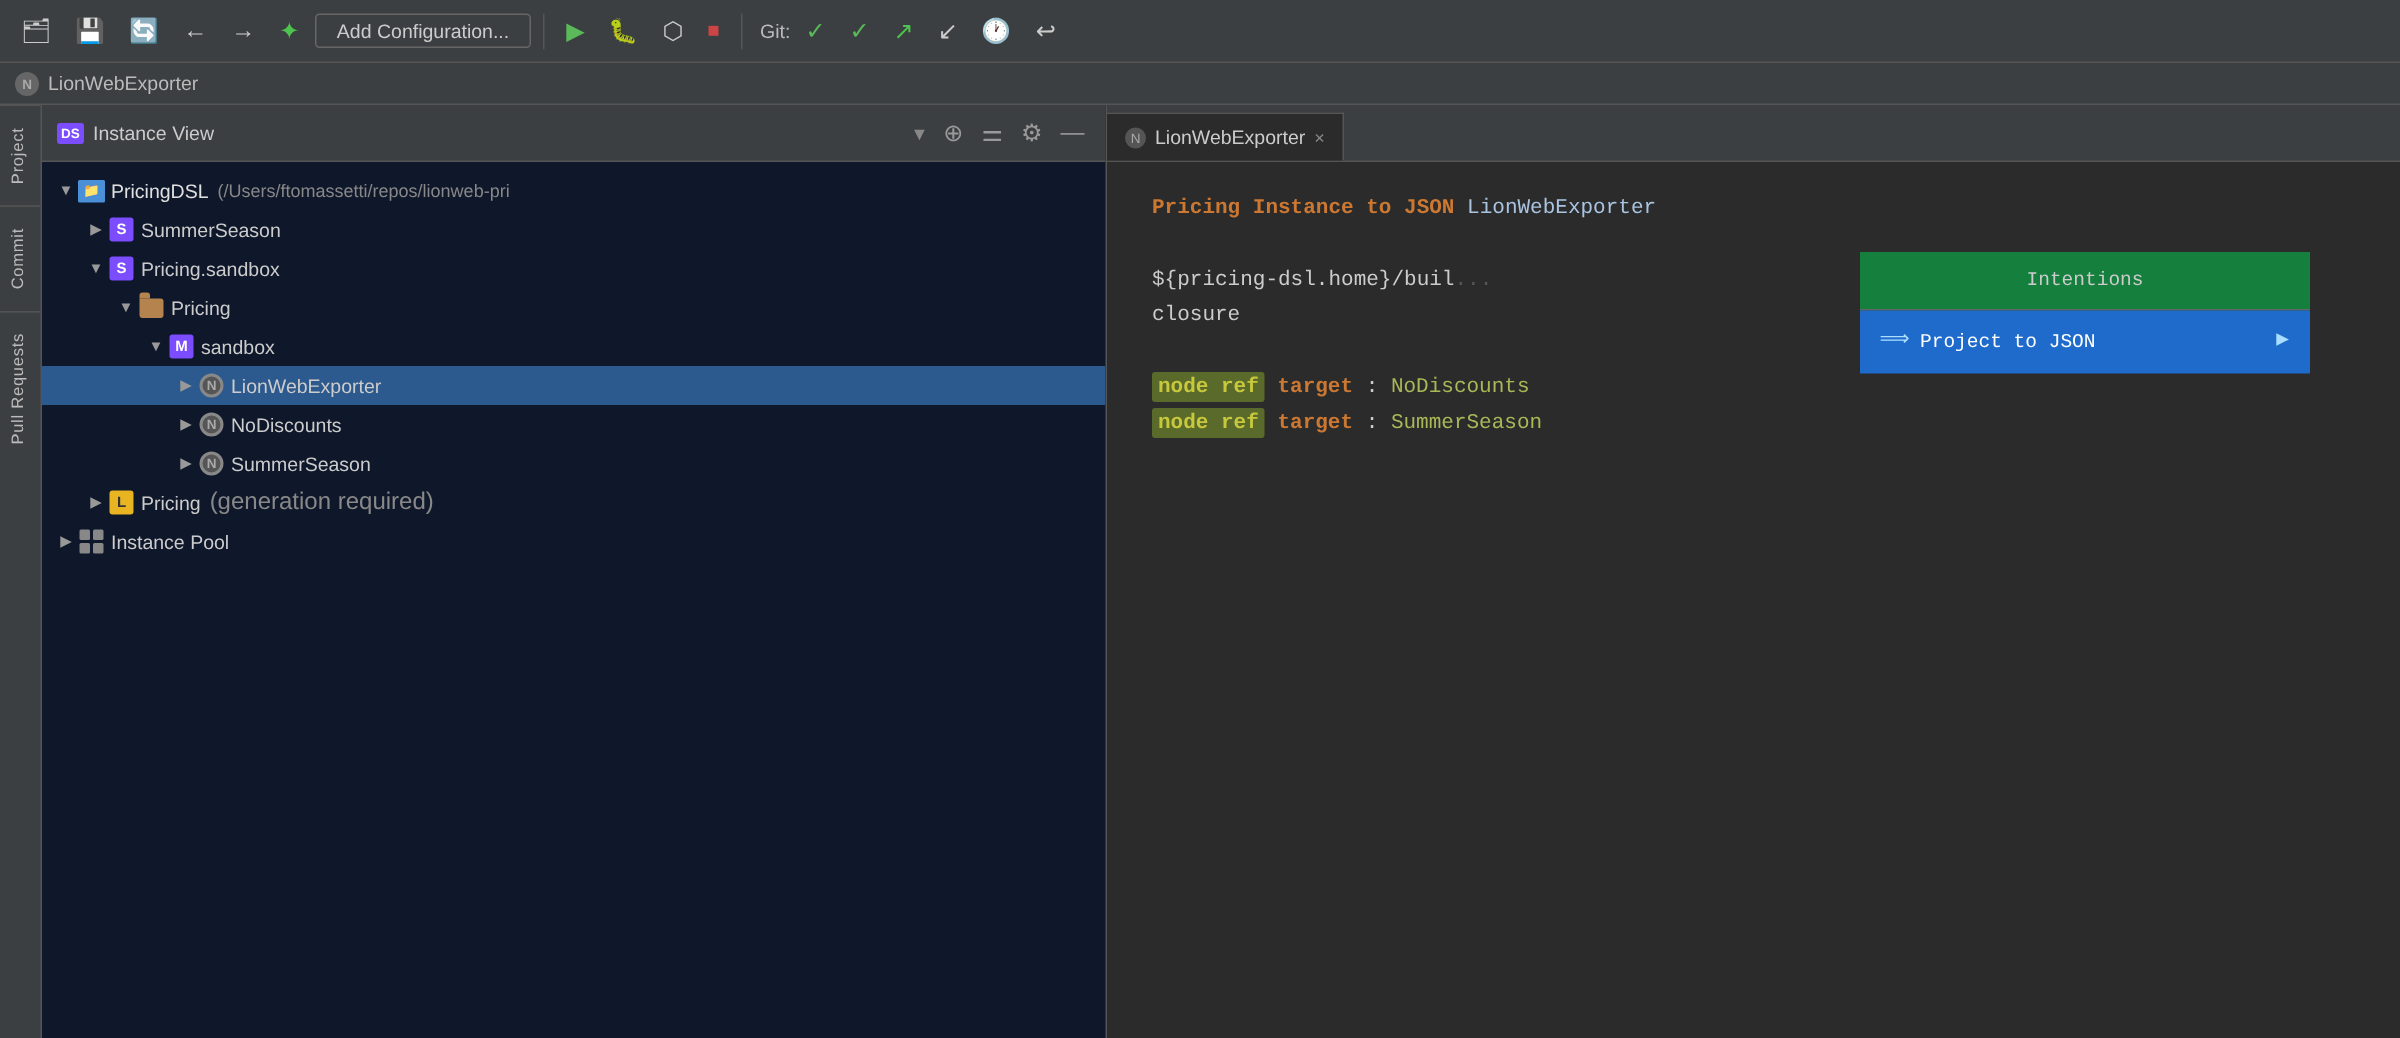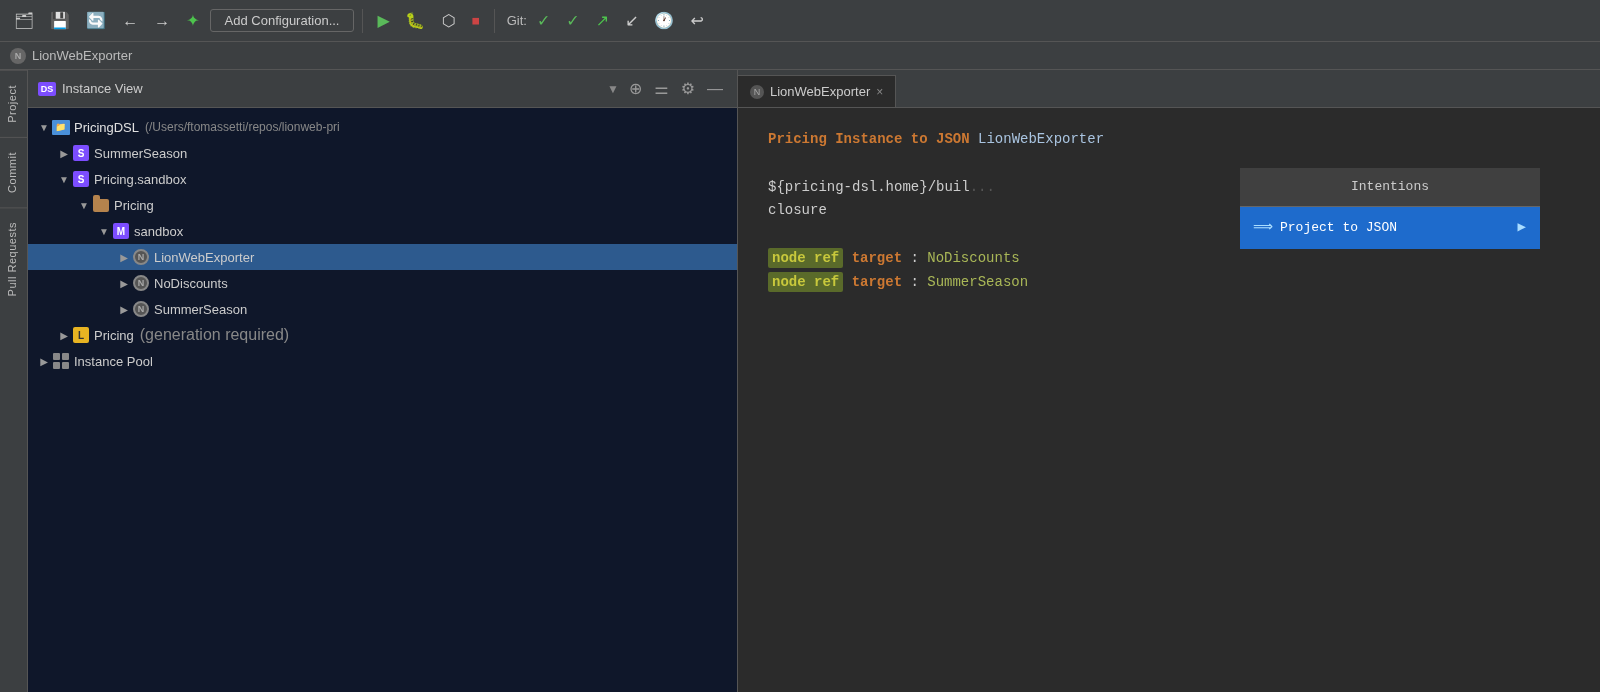--- a/index.html
+++ b/index.html
@@ -358,21 +358,21 @@
 
     
     .intentions-popup {
       position: absolute;
       top: 60px;
       right: 60px;
       z-index: 100;
       min-width: 300px;
     }
     .intentions-header {
-      background: #404040;
+      background: #15803d;
       color: #ccc;
       padding: 8px 16px;
       font-size: 13px;
       text-align: center;
       border-bottom: 1px solid #666;
     }
     .intentions-item {
       background: #1e6bcc;
       color: white;
       padding: 9px 14px;

